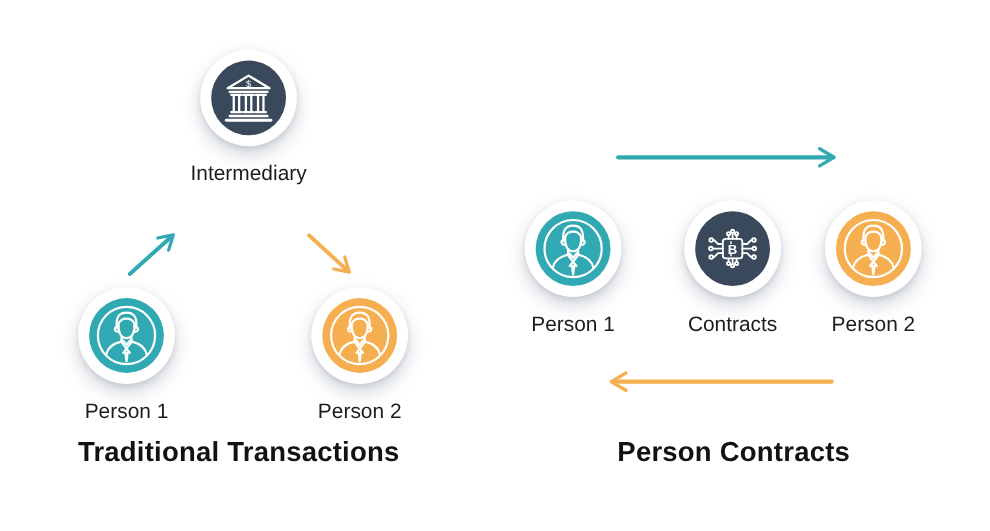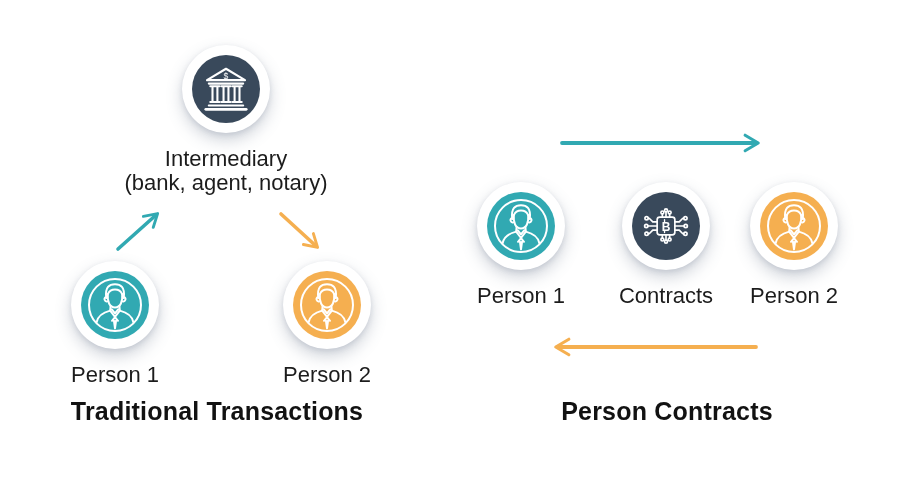--- a/index.html
+++ b/index.html
@@ -35,21 +35,21 @@
   }
   .disc{
     width:68px;height:68px;border-radius:50%;
     display:flex;align-items:center;justify-content:center;
   }
   .disc.teal{background:var(--teal);}
   .disc.orange{background:var(--orange);}
   .disc.navy{background:var(--navy);}
   .node-label{
     margin-top:14px;
-    font-size:22px;font-weight:500;line-height:24px;
+    font-size:19px;font-weight:500;line-height:24px;
     color:var(--label);text-align:center;white-space:nowrap;
   }
   .section-title{
     position:absolute;top:397px;
     font-size:25px;font-weight:700;color:var(--title);
     text-align:center;letter-spacing:0.2px;white-space:nowrap;
   }
   .title-left{left:17px;width:400px;}
   .title-right{left:517px;width:300px;}
   svg.icon{display:block;}
@@ -86,21 +86,20 @@
             <path d="M27.2,19.8 H34.8 M29,19.8 V32.6 M33,19.8 V32.6 M27.2,32.6 H34.8"></path>
             <path d="M8,35.4 H36"></path>
             <path d="M5.5,38.6 H38.5" stroke-width="2.2"></path>
           </g>
           <text x="22" y="13.6" text-anchor="middle" font-size="7" fill="#fff" font-family="Liberation Sans, sans-serif">$</text>
         </svg>
       </div>
     </div>
     <div class="node-label">
       <div>Intermediary</div>
-      <div>(bank, agent, notary)</div>
     </div>
   </div>
 
   <div class="node" style="left:15px;top:261px;">
     <div class="bubble">
       <div class="disc teal">
         <svg class="icon" width="68" height="68" viewBox="0 0 68 68">
           <g fill="none" stroke="#fff" stroke-width="2" stroke-linecap="round" stroke-linejoin="round">
             <circle cx="34" cy="34" r="26"></circle>
             <path d="M25.2,27 C23.8,15.8 28.6,13.2 34,13.2 C39.4,13.2 44.2,15.8 42.8,27"></path>

